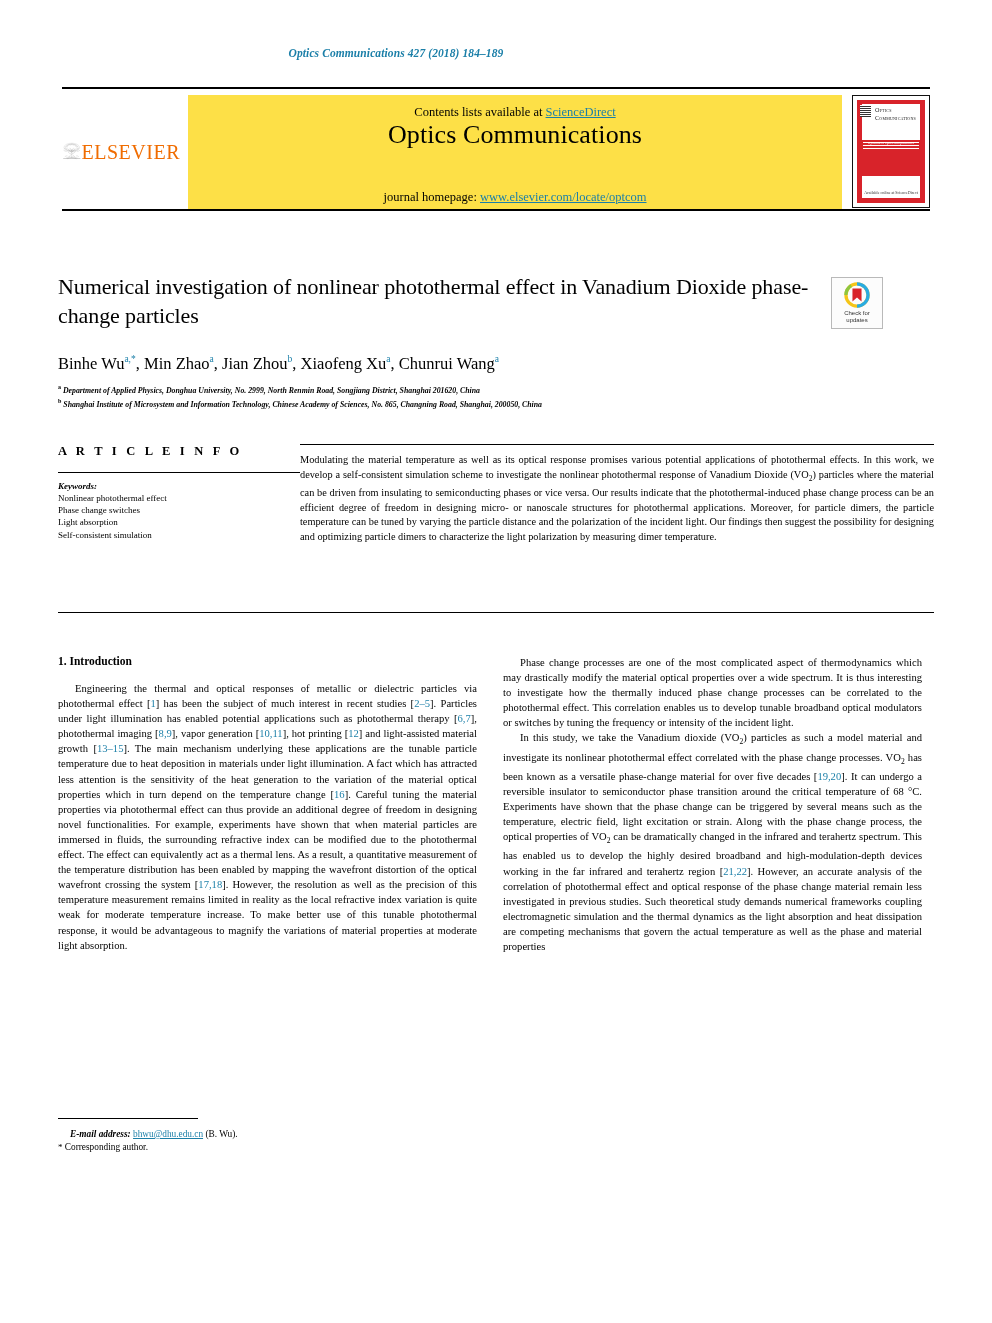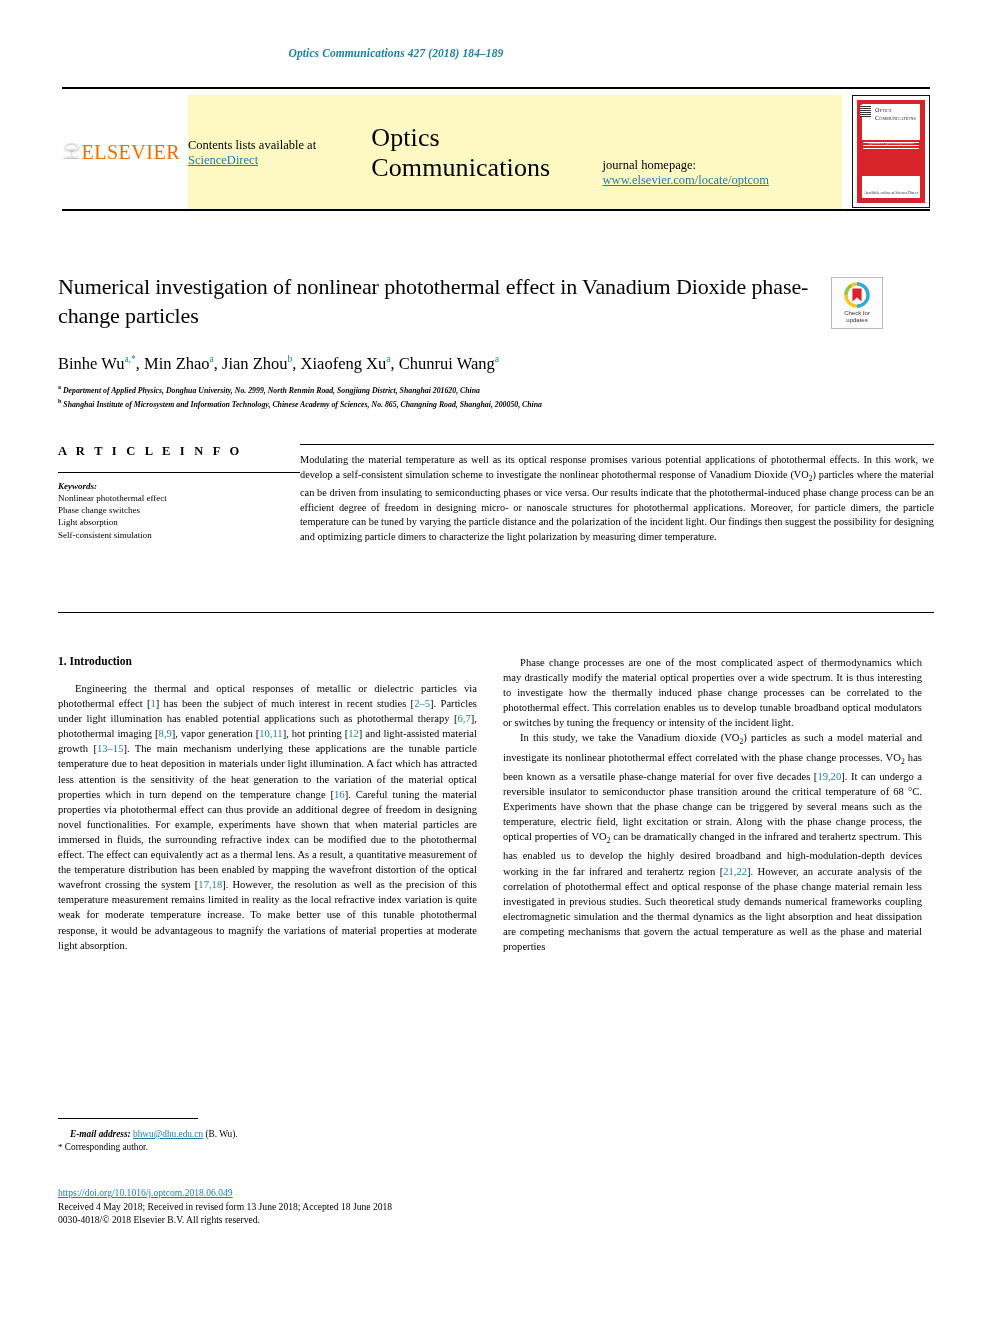--- a/index.html
+++ b/index.html
@@ -66,23 +66,23 @@
     font-family: "Liberation Serif", serif;
     font-size: 20px;
     letter-spacing: .5px;
     color: #f06c00;
     line-height: 1;
     margin-top: 1px;
     font-weight: normal;
   }
   .journal-band {
     flex: 1 1 auto;
-    background: #fef9c3;
-    display: flex;
-    flex-direction: row;
+    background: #fde047;
+    display: flex;
+    flex-direction: column;
     align-items: center;
     justify-content: space-between;
     padding: 10px 0 9px 0;
     box-sizing: border-box;
     margin-left: 8px;
     margin-right: 10px;
   }
   .contents-line {
     font-size: 12.5px;
     color: #000;
@@ -476,19 +476,14 @@
       <span class="em">E-mail address:</span>
       <a href="#" class="link">bhwu@dhu.edu.cn</a>
       <span>(B. Wu).</span>
     </div>
     <div>
       <span class="star">*</span>
       <span>Corresponding author.</span>
     </div>
   </div>
 
-  <div class="footer">
-    <div><a href="#" class="doi">https://doi.org/10.1016/j.optcom.2018.06.049</a></div>
-    <div>Received 4 May 2018; Received in revised form 13 June 2018; Accepted 18 June 2018</div>
-    <div>0030-4018/© 2018 Elsevier B.V. All rights reserved.</div>
-  </div>
 
 </div>
 
 </body></html>

